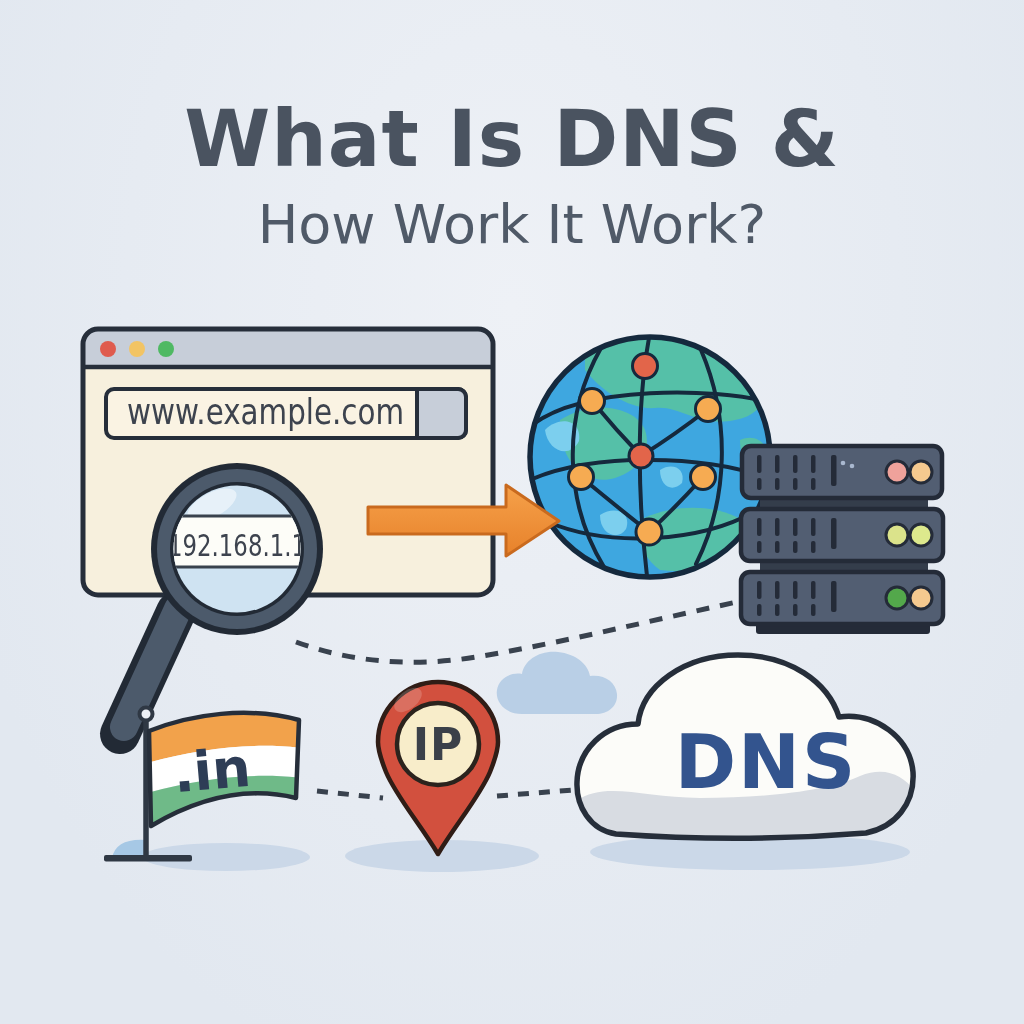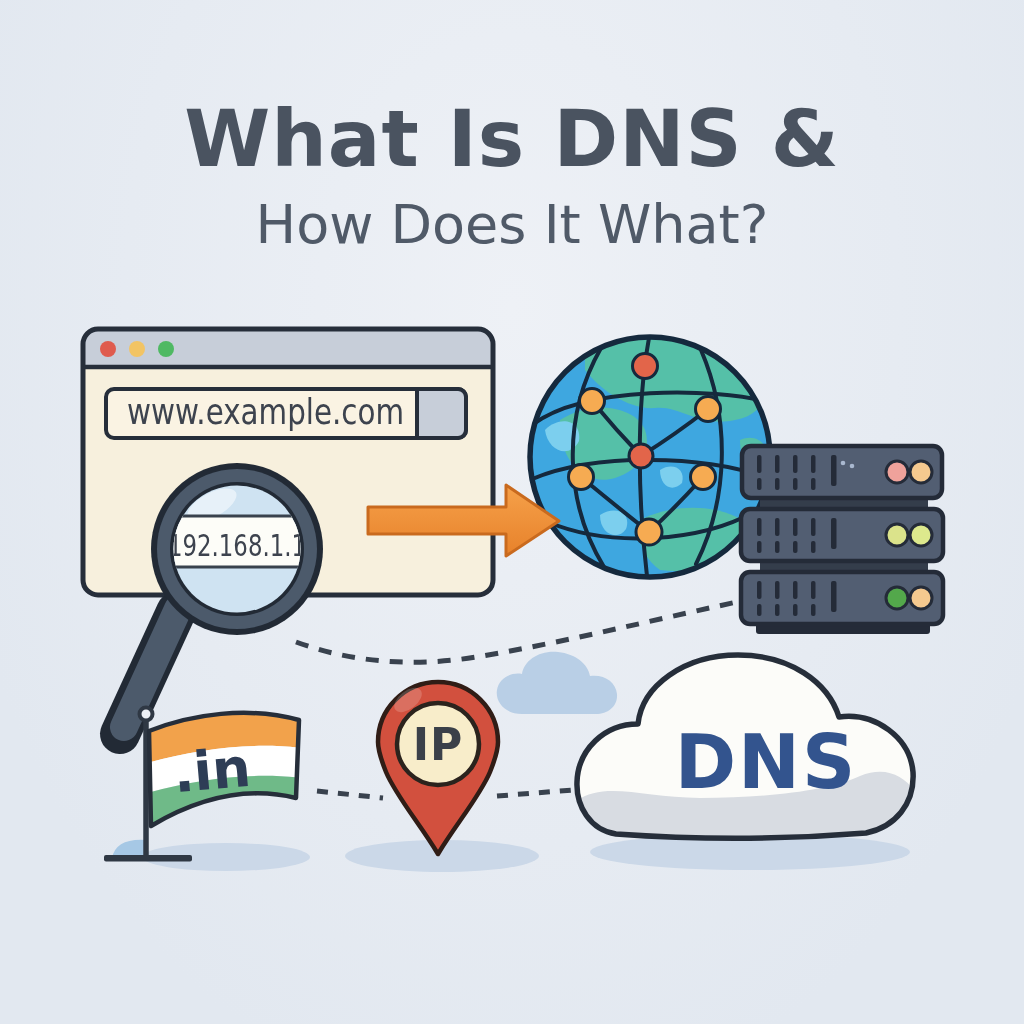--- a/index.html
+++ b/index.html
@@ -14,21 +14,21 @@
   svg.art{position:absolute;left:0;top:0;width:1024px;height:1024px;}
   svg text{font-family:"DejaVu Sans", sans-serif;}
 </style>
 </head>
 <body>
 
 <div class="stage">
 
   <div class="title-block">
     <div class="title-line1">What Is DNS &amp;</div>
-    <div class="title-line2">How Does It What?</div>
+    <div class="title-line2">How Work It Work?</div>
   </div>
 
   <svg class="art" viewBox="0 0 1024 1024">
     <defs>
       <clipPath id="winClip">
           <rect x="83" y="329" width="410" height="266" rx="15"></rect>
         </clipPath>
       <clipPath id="globeClip">
           <circle cx="650" cy="457" r="118"></circle>
         </clipPath>

